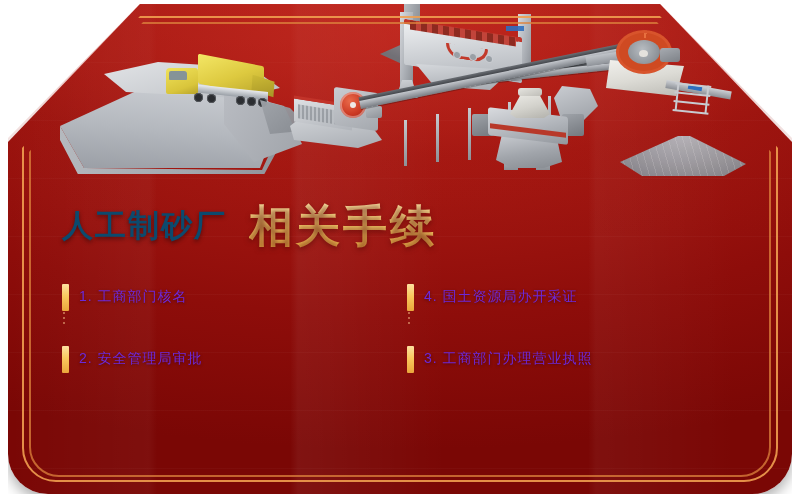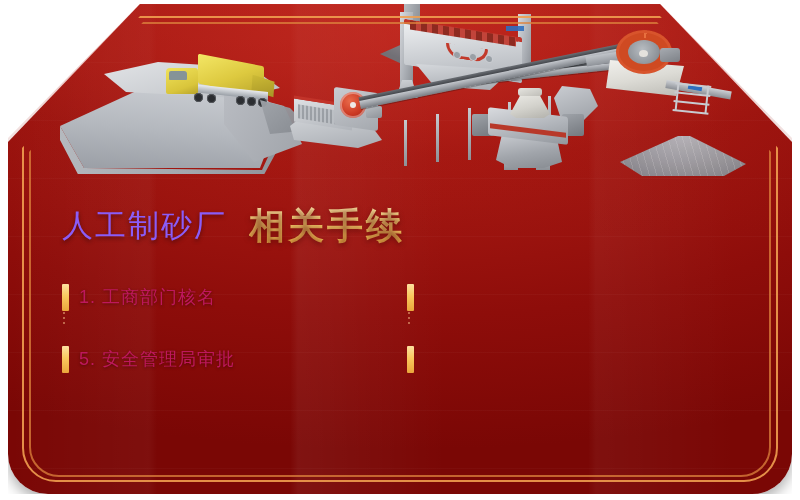--- a/index.html
+++ b/index.html
@@ -402,26 +402,26 @@
     content:""; position:absolute; inset:0;
     background:repeating-linear-gradient(74deg, rgba(255,255,255,.14) 0 1px, rgba(0,0,0,0) 1px 7px);
   }
 
   
   #titlerow{
     position:absolute; left:62px; top:200px; width:640px; height:52px;
     display:flex; align-items:center; gap:22px;
   }
   #title-white{
-    font-size:31px; font-weight:normal; color:#8b5cf6; letter-spacing:2px;
+    font-size:31px; font-weight:bold; color:#0c4a6e; letter-spacing:2px;
     text-shadow:0 2px 4px rgba(0,0,0,.45);
     white-space:nowrap;
   }
   #title-gold{
-    font-size:36px; font-weight:bold; letter-spacing:3px;
+    font-size:44px; font-weight:bold; letter-spacing:3px;
     color:#fbd27c;
     background:linear-gradient(180deg,#fde9b4 0%,#f8cd6c 45%,#e9a63c 100%);
     -webkit-background-clip:text; background-clip:text;
     -webkit-text-fill-color:transparent;
     text-shadow:0 2px 5px rgba(80,10,5,.55);
     white-space:nowrap;
     font-family:Liberation Mono, monospace;
   }
 
   #list{
@@ -432,21 +432,21 @@
   .cell{
     display:flex; align-items:center; gap:10px;
     position:relative; padding-left:4px;
   }
   .bar{
     width:7px; height:27px; flex:0 0 auto;
     background:linear-gradient(180deg,#fde0a0 0%,#fac85e 45%,#eaa63c 100%);
     border-radius:1px;
   }
   .cell-text{
-    font-size:18px; color:#be185d; letter-spacing:1px; white-space:nowrap;
+    font-size:14px; color:#6d28d9; letter-spacing:1px; white-space:nowrap;
     text-shadow:0 1px 3px rgba(0,0,0,.4);
   }
   
   .dots{
     position:absolute; left:5px; top:-16px; width:2px; height:14px;
     background:repeating-linear-gradient(180deg,
         rgba(255,210,150,.45) 0 2px, rgba(255,255,255,0) 2px 5px);
   }
   .cell:nth-child(1) .dots,.cell:nth-child(2) .dots{ display:none; }
 </style>
@@ -562,29 +562,31 @@
 
     <div class="cell">
 
       <span class="bar"></span>
       <span class="cell-text">1. 工商部门核名</span>
     </div>
 
     <div class="cell">
 
       <span class="bar"></span>
+      <span class="cell-text">4. 国土资源局办开采证</span>
     </div>
 
     <div class="cell">
       <span class="dots"></span>
       <span class="bar"></span>
-      <span class="cell-text">5. 安全管理局审批</span>
+      <span class="cell-text">2. 安全管理局审批</span>
     </div>
 
 
     <div class="cell">
       <span class="dots"></span>
       <span class="bar"></span>
+      <span class="cell-text">3. 工商部门办理营业执照</span>
     </div>
 
 
   </div>
 </div>
 
 </body></html>

